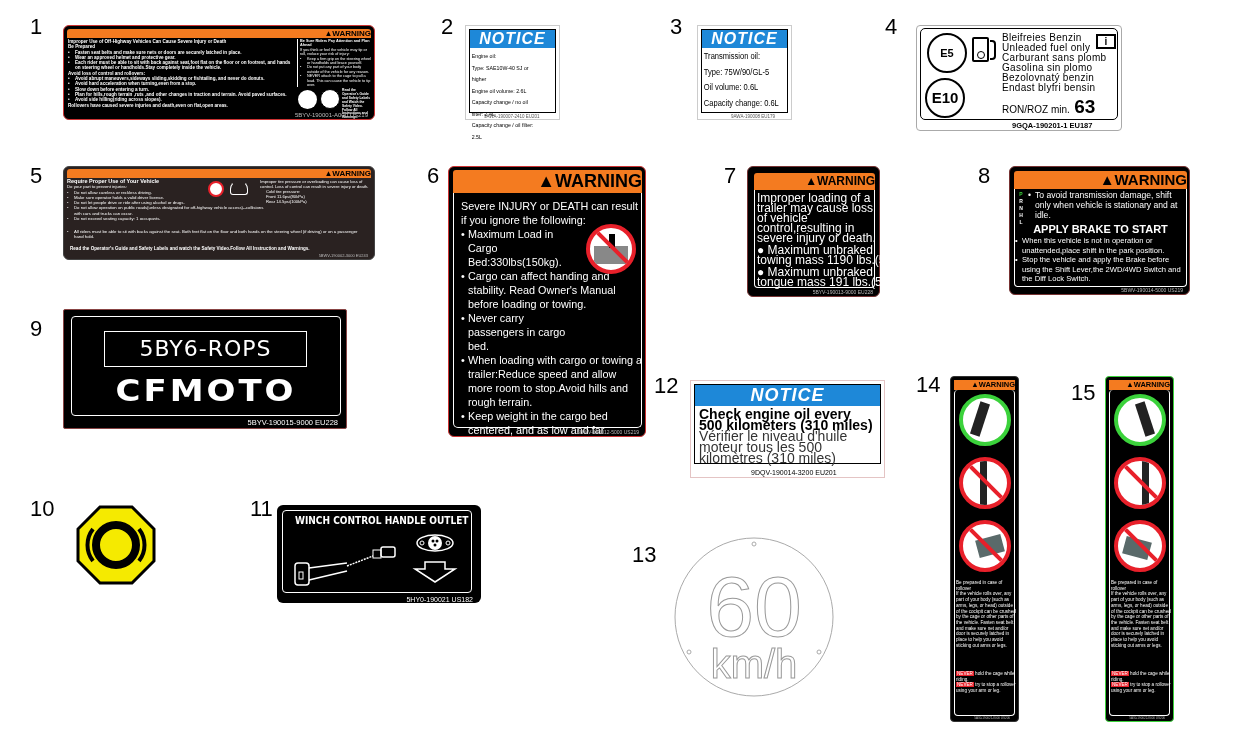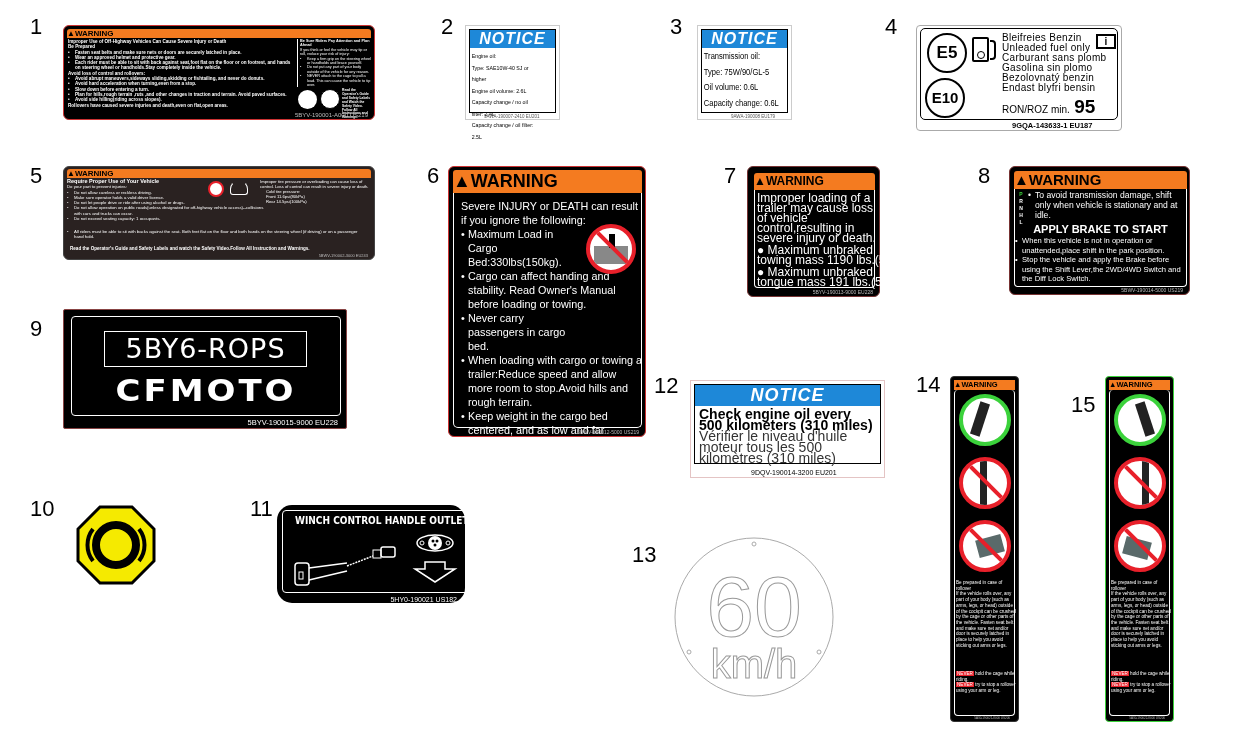--- a/index.html
+++ b/index.html
@@ -1,21 +1,21 @@
 <!DOCTYPE html>
 <html><head>
 <meta charset="utf-8">
 <style>
 *{box-sizing:border-box;margin:0;padding:0}
 body{width:1237px;height:747px;background:#fff;position:relative;overflow:hidden;font-family:"Liberation Sans",sans-serif;color:#000}
 .num{position:absolute;font-size:22px;font-family:"Liberation Sans",sans-serif;color:#000}
 .lbl{position:absolute}
 .blk{background:#000;color:#fff;border-radius:6px}
 .inner{position:absolute;border:1px solid #fff;border-radius:4px}
-.wbar{background:#f47b20;color:#000;font-weight:bold;text-align:left;border-radius:3px 3px 0 0}
+.wbar{background:#f47b20;color:#000;font-weight:bold;text-align:right;border-radius:3px 3px 0 0}
 .code{position:absolute;font-size:6px;color:#bbb;right:6px;bottom:1px;white-space:nowrap}
 .notice-head{background:#1e88d8;color:#fff;font-weight:bold;font-style:italic;text-align:center;letter-spacing:1px}
 ul{list-style:none}
 li{position:relative;padding-left:7px}
 li:before{content:"•";position:absolute;left:0}
 </style>
 </head>
 <body>
 
 <div class="num" style="left:30px;top:14px">1</div>
@@ -79,40 +79,40 @@
       <div>Oil volume:  0.6L</div>
       <div>Capacity change: 0.6L</div>
     </div>
   </div>
   <div style="position:absolute;left:33px;bottom:0;font-size:4.5px;color:#555;white-space:nowrap">9AWA-190008   EU179</div>
 </div>
 
 <div class="num" style="left:885px;top:14px">4</div>
 <div class="lbl" style="left:916px;top:25px;width:206px;height:106px;background:#fff;border:1px solid #aaa;border-radius:4px">
   <div style="position:absolute;left:3px;top:2px;width:198px;height:92px;border:1.5px solid #000;border-radius:5px"></div>
-  <div style="position:absolute;left:10px;top:7px;width:40px;height:40px;border:2px solid #000;border-radius:50%;font-size:17px;font-weight:bold;text-align:center;line-height:36px">E5</div>
+  <div style="position:absolute;left:10px;top:7px;width:40px;height:40px;border:2px solid #000;border-radius:50%;font-size:11px;font-weight:bold;text-align:center;line-height:36px">E5</div>
   <div style="position:absolute;left:8px;top:52px;width:40px;height:40px;border:2px solid #000;border-radius:50%;font-size:15px;font-weight:bold;text-align:center;line-height:36px">E10</div>
   <div style="position:absolute;left:55px;top:11px;width:17px;height:25px;border:2px solid #000;border-radius:2px">
       <div style="position:absolute;left:3px;top:12px;width:8px;height:8px;border:1.5px solid #000;border-radius:50%"></div>
     </div>
   <div style="position:absolute;left:73px;top:14px;width:6px;height:20px;border:2px solid #000;border-left:none;border-radius:0 4px 4px 0"></div>
   <div style="position:absolute;left:179px;top:8px;width:20px;height:15px;border:2px solid #000;font-size:10px;font-weight:bold;text-align:center;line-height:11px">i</div>
   <div style="position:absolute;left:85px;top:7px;font-size:10px;line-height:10px;letter-spacing:0.3px;white-space:nowrap">
     <div>Bleifreies Benzin</div>
     <div>Unleaded fuel only</div>
     <div>Carburant sans plomb</div>
     <div>Gasolina sin plomo</div>
     <div>Bezolovnatý benzin</div>
     <div>Endast blyfri bensin</div>
   </div>
   <div style="position:absolute;left:85px;top:70px;white-space:nowrap">
     <span style="font-size:10px">RON/ROZ min.</span>
-    <span style="font-size:19px;font-weight:bold">95</span>
-  </div>
-  <div style="position:absolute;left:95px;top:95px;font-size:7.5px;font-weight:bold;white-space:nowrap">9GQA-143633-1   EU187</div>
+    <span style="font-size:19px;font-weight:bold">63</span>
+  </div>
+  <div style="position:absolute;left:95px;top:95px;font-size:7.5px;font-weight:bold;white-space:nowrap">9GQA-190201-1   EU187</div>
 </div>
 
 <div class="num" style="left:30px;top:163px">5</div>
 <div class="lbl blk" style="left:63px;top:166px;width:312px;height:94px;background:#2a2221;border:1px solid #444">
   <div class="wbar" style="position:absolute;left:3px;top:2px;width:304px;height:9px;font-size:8px;line-height:9px">▲WARNING</div>
   <div style="position:absolute;left:3px;top:12px;width:200px;font-size:4.3px;line-height:5.3px">
     <div style="font-weight:bold;font-size:5.5px">Require Proper Use of Your Vehicle</div>
     <div>Do your part to prevent injuries:</div>
     <ul>
       <li>Do not allow careless or reckless driving.</li>
@@ -199,37 +199,37 @@
       <li>When this vehicle is not in operation or unattended,place shift in the park position.</li>
       <li>Stop the vehicle and apply the Brake before using the Shift Lever,the 2WD/4WD Switch and the Diff Lock Switch.</li>
     </ul>
   </div>
   <div class="code" style="font-size:5px">5BWV-190014-5000 US219</div>
 </div>
 
 <div class="num" style="left:30px;top:316px">9</div>
 <div class="lbl" style="left:63px;top:309px;width:284px;height:120px;background:#000;border:1px solid #844;border-radius:2px">
   <div class="inner" style="left:7px;top:6px;width:270px;height:100px;border-radius:4px"></div>
-  <div style="position:absolute;left:40px;top:21px;width:203px;height:36px;border:1px solid #fff;color:#fff;font-size:27px;line-height:34px;text-align:center;letter-spacing:1px;font-family:'DejaVu Sans',sans-serif">5BY6-ROPS</div>
+  <div style="position:absolute;left:40px;top:21px;width:203px;height:36px;border:1px solid #fff;color:#fff;font-size:22px;line-height:34px;text-align:center;letter-spacing:1px;font-family:'DejaVu Sans',sans-serif">5BY6-ROPS</div>
   <div style="position:absolute;left:0;top:60px;width:284px;text-align:center;color:#fff;font-size:34px;font-weight:bold;letter-spacing:3px;font-family:'DejaVu Sans',sans-serif;transform:scaleY(0.9)">CFMOTO</div>
   <div style="position:absolute;right:8px;bottom:1px;color:#fff;font-size:7.5px;white-space:nowrap">5BYV-190015-9000   EU228</div>
 </div>
 
 <div class="num" style="left:30px;top:496px">10</div>
 <div class="lbl" style="left:76px;top:505px;width:80px;height:80px">
   <svg width="80" height="80" viewBox="0 0 80 80">
     <polygon points="24,2 56,2 78,24 78,56 56,78 24,78 2,56 2,24" fill="#f5ea00" stroke="#000" stroke-width="3"></polygon>
     <circle cx="40" cy="40" r="20" fill="none" stroke="#000" stroke-width="8"></circle>
     <path d="M17,24 A26,26 0 0,0 17,56" fill="none" stroke="#000" stroke-width="4"></path>
     <path d="M63,24 A26,26 0 0,1 63,56" fill="none" stroke="#000" stroke-width="4"></path>
   </svg>
 </div>
 
 <div class="num" style="left:250px;top:496px">11</div>
-<div class="lbl blk" style="left:277px;top:505px;width:188px;height:98px;border-radius:15px">
+<div class="lbl blk" style="left:277px;top:505px;width:204px;height:98px;border-radius:6px">
   <div class="inner" style="left:5px;top:5px;width:190px;height:83px"></div>
   <div style="position:absolute;left:0;top:9px;width:200px;text-align:center;font-size:11px;font-weight:bold;font-family:'DejaVu Sans',sans-serif;transform:scaleX(0.82);white-space:nowrap">WINCH CONTROL HANDLE OUTLET</div>
   <svg style="position:absolute;left:10px;top:25px" width="180" height="60">
     <rect x="8" y="33" width="14" height="22" rx="3" fill="none" stroke="#fff" stroke-width="1.5"></rect>
     <rect x="12" y="42" width="4" height="7" fill="none" stroke="#fff" stroke-width="1"></rect>
     <path d="M22,38 L60,33 M22,50 L60,41" stroke="#fff" stroke-width="1.5"></path>
     <path d="M60,36 L86,26" stroke="#fff" stroke-width="1.5" stroke-dasharray="2,1"></path>
     <rect x="86" y="20" width="8" height="8" fill="none" stroke="#fff"></rect>
     <rect x="94" y="17" width="14" height="10" rx="2" fill="none" stroke="#fff" stroke-width="1.5"></rect>
     <ellipse cx="148" cy="13" rx="18" ry="8" fill="none" stroke="#fff" stroke-width="1.5"></ellipse>
@@ -285,21 +285,21 @@
     </div>
   <div style="position:absolute;left:5px;top:203px;width:60px;font-size:4.6px;line-height:5.7px;white-space:pre-line">Be prepared in case of rollover
 If the vehicle rolls over, any part of your body (such as arms, legs, or head) outside of the cockpit can be crushed by the cage or other parts of the vehicle. Fasten seat belt and make sure net and/or door is securely latched in place to help you avoid sticking out arms or legs.</div>
   <div style="position:absolute;left:5px;top:294px;width:60px;font-size:4.6px;line-height:5.7px">
     <div><span style="background:#e8202a;padding:0 1px">NEVER</span> <span>hold the cage while riding.</span></div>
     <div><span style="background:#e8202a;padding:0 1px">NEVER</span> <span>try to stop a rollover using your arm or leg.</span></div>
   </div>
   <div class="code" style="font-size:3px;right:8px">5A30-190021-8000 US206</div>
 </div>
 
-<div class="num" style="left:1071px;top:392px">15</div>
+<div class="num" style="left:1071px;top:380px">15</div>
 <div class="lbl blk" style="left:1105px;top:376px;width:69px;height:346px;border-radius:4px;border:1px solid #3bd23b">
   <div class="wbar" style="position:absolute;left:3px;top:3px;width:61px;height:10px;font-size:7.5px;line-height:10px;border-radius:0">▲WARNING</div>
   <div class="inner" style="left:3px;top:13px;width:61px;height:326px;border-top:none"></div>
   <div style="position:absolute;left:8px;top:17px;width:52px;height:52px;border-radius:50%;background:#fff;border:4px solid #3bd23b">
       <div style="position:absolute;left:22px;top:4px;width:10px;height:34px;background:#222;transform:rotate(-18deg)"></div>
     </div>
   <div style="position:absolute;left:8px;top:80px;width:52px;height:52px;border-radius:50%;background:#fff;border:4px solid #e8202a;overflow:hidden">
       <div style="position:absolute;left:24px;top:-2px;width:7px;height:52px;background:#222"></div>
       <div style="position:absolute;left:-6px;top:20px;width:60px;height:4px;background:#e8202a;transform:rotate(45deg)"></div>
     </div>

